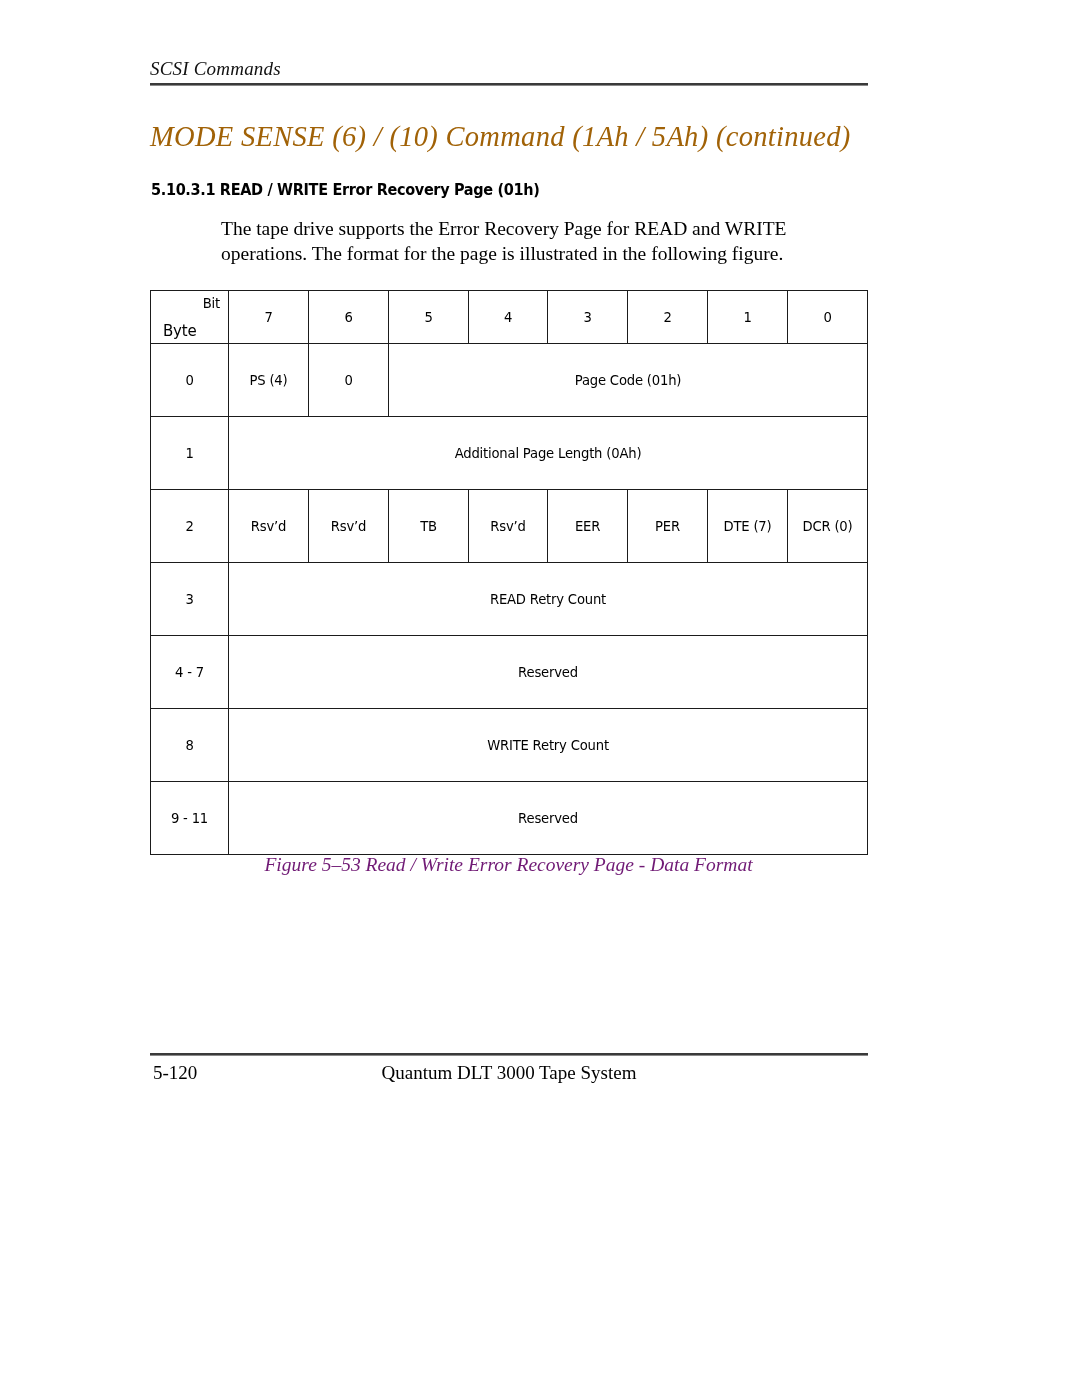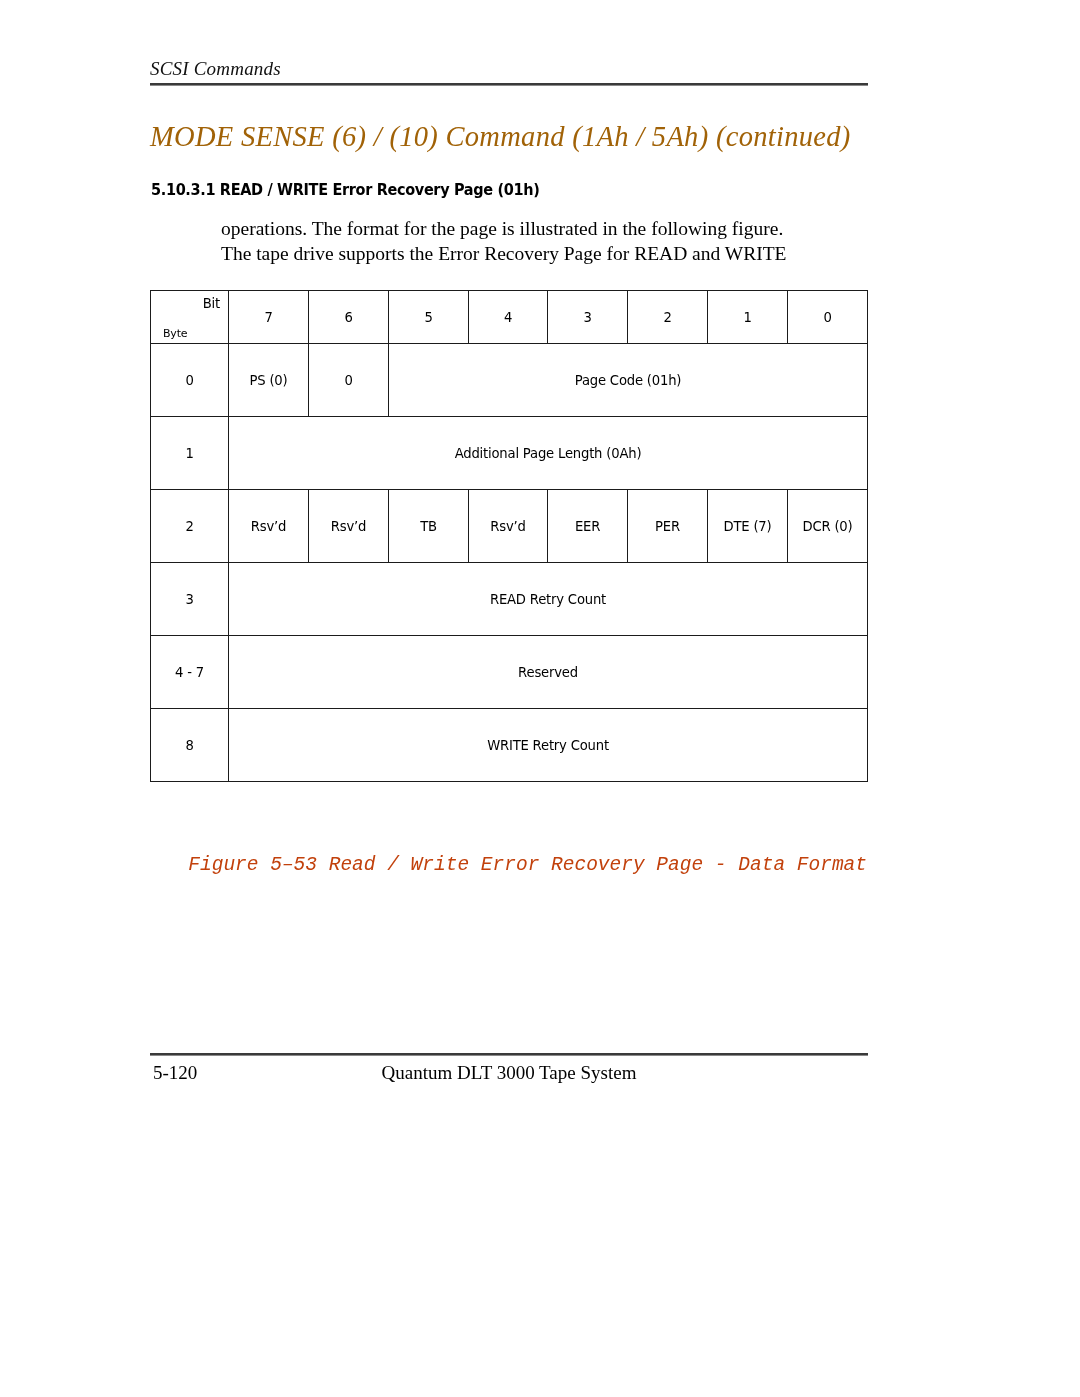--- a/index.html
+++ b/index.html
@@ -130,37 +130,37 @@
     top: 5px;
     font-family: "DejaVu Sans", sans-serif;
     font-size: 13.2px;
     font-weight: 500;
   }
   .lbl-byte {
     position: absolute;
     left: 12px;
     bottom: 3px;
     font-family: "DejaVu Sans", sans-serif;
-    font-size: 11px;
+    font-size: 15px;
     font-weight: 500;
     margin-top: 9px;
   }
 
   
   .fig-caption {
     position: absolute;
     left: 150px;
     top: 852px;
     width: 717px;
-    text-align: right;
-    font-family: Liberation Mono, monospace;
+    text-align: center;
+    font-family: Liberation Serif, serif;
     font-style: italic;
     font-size: 19.5px;
     line-height: 26px;
-    color: #c2410c;
+    color: #701a75;
     white-space: nowrap;
   }
 
   
   .footer-rule {
     position: absolute;
     left: 150px;
     top: 1053px;
     width: 718px;
     height: 0;
@@ -202,22 +202,22 @@
   <div class="running-header">
     <div class="running-header-text">SCSI Commands</div>
     <div class="header-rule"></div>
   </div>
 
   <div class="doc-title">MODE SENSE  (6) / (10) Command  (1Ah / 5Ah) (continued)</div>
 
   <div class="section-heading">5.10.3.1  READ / WRITE Error Recovery Page (01h)</div>
 
   <div class="body-para">
+    <div>The tape drive supports the Error Recovery Page for READ and WRITE</div>
     <div>operations. The format for the page is illustrated in the following figure.</div>
-    <div>The tape drive supports the Error Recovery Page for READ and WRITE</div>
   </div>
 
   <table class="fmt-table">
     <colgroup>
       <col style="width:78px">
       <col style="width:80px">
       <col style="width:80px">
       <col style="width:80px">
       <col style="width:79px">
       <col style="width:80px">
@@ -238,21 +238,21 @@
         <td>5</td>
         <td>4</td>
         <td>3</td>
         <td>2</td>
         <td>1</td>
         <td>0</td>
       </tr>
 
       <tr class="data-row">
         <td>0</td>
-        <td colspan="1">PS (0)</td>
+        <td colspan="1">PS (4)</td>
         <td colspan="1">0</td>
         <td colspan="6">Page Code (01h)</td>
       </tr>
 
       <tr class="data-row">
         <td>1</td>
         <td colspan="8">Additional Page Length (0Ah)</td>
       </tr>
 
       <tr class="data-row">
@@ -275,20 +275,24 @@
       <tr class="data-row">
         <td>4 - 7</td>
         <td colspan="8">Reserved</td>
       </tr>
 
       <tr class="data-row">
         <td>8</td>
         <td colspan="8">WRITE Retry Count</td>
       </tr>
 
+      <tr class="data-row">
+        <td>9 - 11</td>
+        <td colspan="8">Reserved</td>
+      </tr>
     </tbody>
   </table>
 
   <div class="fig-caption">Figure 5–53  Read / Write Error Recovery Page  - Data Format</div>
 
   <div class="footer-rule"></div>
   <div class="footer-row">
     <span class="footer-page">5-120</span>
     <span class="footer-center">Quantum DLT 3000 Tape System</span>
   </div>

